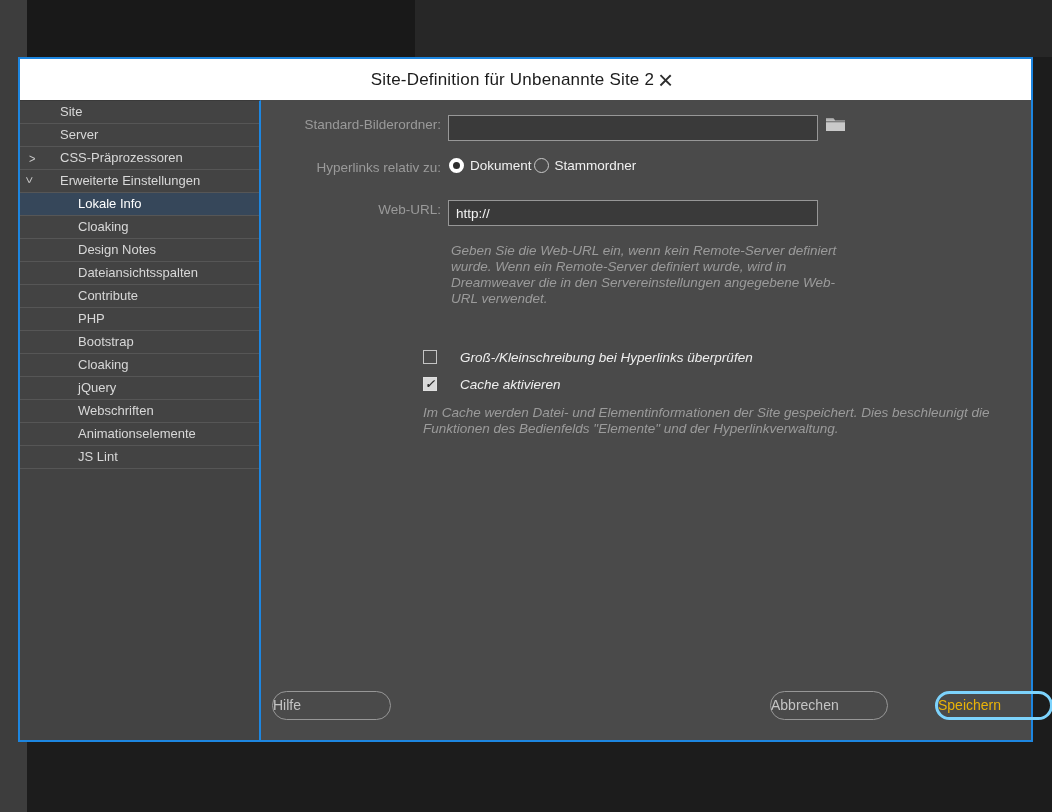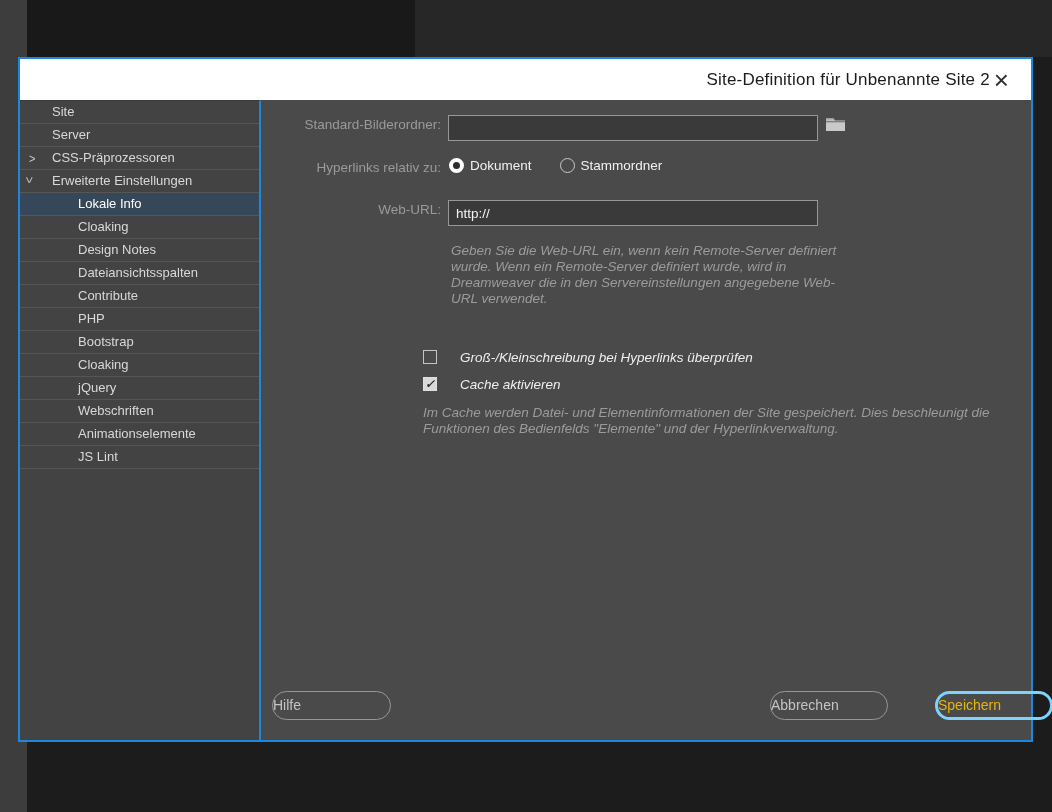--- a/index.html
+++ b/index.html
@@ -5,45 +5,45 @@
   * { margin:0; padding:0; box-sizing:border-box; }
   html,body { width:1052px; height:812px; overflow:hidden; background:#1c1c1c;
               font-family:"Liberation Sans", sans-serif; }
   .bg-left-strip { position:absolute; left:0; top:0; width:27px; height:812px; background:#3d3d3d; }
   .bg-top-dark   { position:absolute; left:27px; top:0; width:388px; height:57px; background:#191919; }
   .bg-top-right  { position:absolute; left:415px; top:0; width:637px; height:57px; background:#272727; }
 
   .dialog { position:absolute; left:18px; top:57px; width:1015px; height:685px;
             border:2px solid #1d86e0; background:#4a4a4a; display:flex; flex-direction:column; }
   .titlebar { height:41px; background:#ffffff; display:flex; align-items:center;
-              justify-content:flex-end; padding:0 18px 0 15px; flex:0 0 41px; }
+              justify-content:center; padding:0 18px 0 15px; flex:0 0 41px; }
   .title { font-size:17px; color:#1b1b1b; letter-spacing:.2px; }
   .close-btn { font-size:26px; font-weight:300; color:#2e2e2e; line-height:20px;
                cursor:default; padding:0 4px; }
   .dlg-body { flex:1; display:flex; min-height:0; }
 
   
   .sidebar { width:241px; background:#434343; border-right:2px solid #1d86e0;
              border-top:1px solid #3a3a3a; }
   .sb-row { position:relative; height:23px; line-height:22px; font-size:13px; color:#d8d8d8;
-            border-bottom:1px solid #565656; padding-left:32px; white-space:nowrap; }
+            border-bottom:1px solid #565656; padding-left:40px; white-space:nowrap; }
   .sb-row.sub { padding-left:58px; }
   .sb-row.selected { background:#36475a; color:#ffffff; }
   .chev { position:absolute; left:9px; top:0; font-size:11px; color:#c9c9c9;
           display:inline-block; transform:scaleY(1.2); }
   .chev.open { transform:rotate(90deg) scaleY(1.2); left:7px; top:-1px; }
 
   
   .main { flex:1; position:relative; background:#4a4a4a; font-size:13.5px; }
   .flabel { position:absolute; left:0; width:180px; text-align:right; color:#9a9a9a; }
   .tinput { position:absolute; height:21px; width:370px; background:#3a3a3a;
             border:1px solid #979797; color:#f2f2f2; font-size:13.5px; padding:12px 7px;
             font-family:"Liberation Sans", sans-serif; }
   .folder-btn { position:absolute; left:564px; top:15px; width:22px; height:18px; }
-  .radio-group { position:absolute; left:188px; top:58px; display:flex; align-items:center; gap:28px; }
+  .radio-group { position:absolute; left:188px; top:58px; display:flex; align-items:center; gap:2px; }
   .radio-item { display:flex; align-items:center; gap:6px; color:#f0f0f0; }
   .radio-dot { width:15px; height:15px; border-radius:50%; }
   .radio-dot.on  { border:4px solid #ffffff; background:#2e2e2e; }
   .radio-dot.off { border:1.5px solid #c9c9c9; background:transparent; }
   .help { position:absolute; font-style:italic; color:#9b9b9b; line-height:16px; }
   .help1 { left:190px; top:143px; width:392px; }
   .help2 { left:162px; top:305px; width:604px; }
   .checks { position:absolute; left:162px; top:250px; }
   .check-row { display:flex; align-items:flex-start; gap:23px; height:18px; margin-bottom:9px; color:#efefef;font-style:italic; }
   .cbox { width:14px; height:14px; display:flex; align-items:center; justify-content:center;

